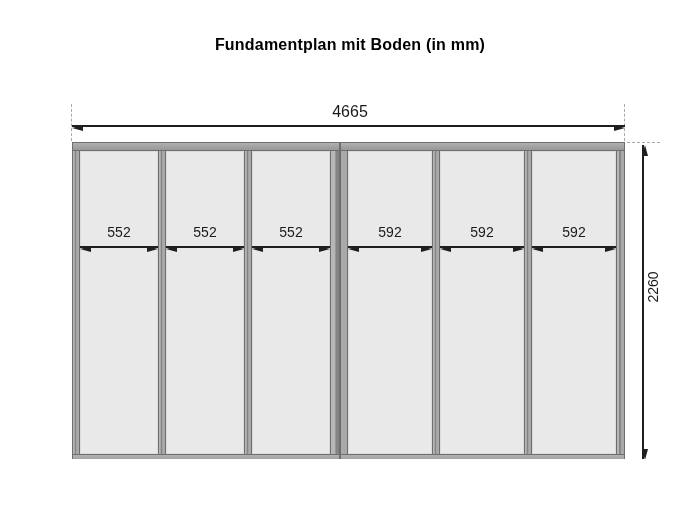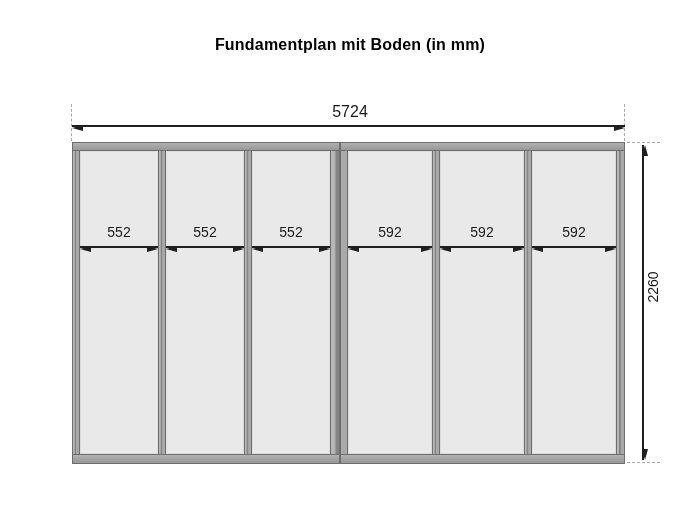--- a/index.html
+++ b/index.html
@@ -1,17 +1,17 @@
 <!DOCTYPE html>
 <html><head>
 <meta charset="utf-8">
 <style>
   html,body { margin:0; padding:0; background:#ffffff; }
   .canvas {
-    position:relative; width:700px; height:525px;
+    position:relative; width:700px; height:459px;
     background:#ffffff; overflow:hidden;
     font-family:"Liberation Sans", sans-serif;
     color:#1a1a1a;
   }
   .title {
     position:absolute; top:36px; left:0; width:100%;
     text-align:center; font-size:16px; font-weight:bold; color:#000;
     letter-spacing:.2px;
   }
   
@@ -71,21 +71,21 @@
 </style>
 </head>
 <body>
 
 <div class="canvas">
 
   <div class="title">Fundamentplan mit Boden (in mm)</div>
 
   <div class="ext-v" style="left:71px; top:104px; height:37px;"></div>
   <div class="ext-v" style="left:624px; top:104px; height:37px;"></div>
-  <div class="dim-label big" style="left:272px; top:103px; width:156px;">5724</div>
+  <div class="dim-label big" style="left:272px; top:103px; width:156px;">4665</div>
   <div class="h-dim" style="left:72px; top:125px; width:553px;"></div>
 
   <div class="ext-h" style="left:627px; top:142px; width:33px;"></div>
   <div class="ext-h" style="left:627px; top:462px; width:33px;"></div>
   <div class="v-dim" style="left:642px; top:145px; height:315px;"></div>
   <div class="dim-label rot" style="left:624px; top:278px; width:60px; height:18px;">2260</div>
 
   <div class="panel" style="left:80px;  width:78px;"></div>
   <div class="panel" style="left:166px; width:78px;"></div>
   <div class="panel" style="left:252px; width:78px;"></div>

